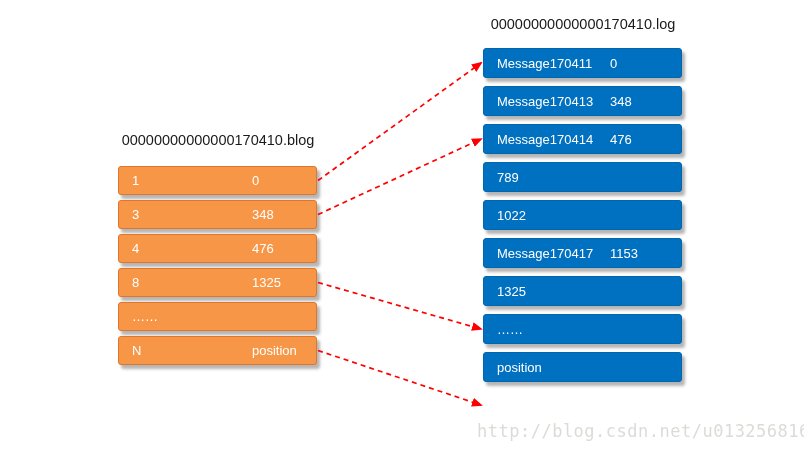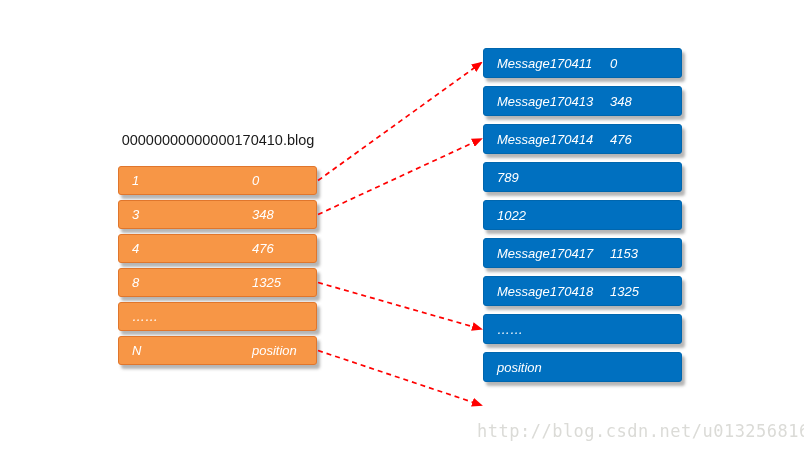--- a/index.html
+++ b/index.html
@@ -35,21 +35,20 @@
     width: 199px;
     display: flex;
     align-items: center;
     padding-left: 13px;
     padding-right: 8px;
     border-radius: 3px;
     color: var(--row-text, #ffffff);
     font-size: 13px;
     box-shadow: 3px 4px 3px rgba(90, 90, 90, 0.45);
     white-space: nowrap;
-    font-style: italic;
   }
   .index-row {
     height: 29px;
     margin-bottom: 5px;
     background: var(--index-fill, #F79646);
     border: 1px solid var(--index-border, #E0762C);
   }
   .log-row {
     height: 30px;
     margin-bottom: 8px;
@@ -107,20 +106,21 @@
     <div class="row index-row">
       <span class="row-label">……</span>
       <span class="row-value"></span>
     </div>
     <div class="row index-row">
       <span class="row-label">N</span>
       <span class="row-value">position</span>
     </div>
   </div>
 
+  <div class="file-title log-title">00000000000000170410.log</div>
 
   <div class="list log-list">
     <div class="row log-row">
       <span class="row-label">Message170411</span>
       <span class="row-value">0</span>
     </div>
     <div class="row log-row">
       <span class="row-label">Message170413</span>
       <span class="row-value">348</span>
     </div>
@@ -132,21 +132,20 @@
       <span class="row-value">789</span>
     </div>
     <div class="row log-row">
       <span class="row-value">1022</span>
     </div>
     <div class="row log-row">
       <span class="row-label">Message170417</span>
       <span class="row-value">1153</span>
     </div>
     <div class="row log-row">
-      <span class="row-label">Message170418</span>
       <span class="row-value">1325</span>
     </div>
     <div class="row log-row">
       <span class="row-label">……</span>
       <span class="row-value"></span>
     </div>
     <div class="row log-row">
       <span class="row-value">position</span>
     </div>
   </div>

